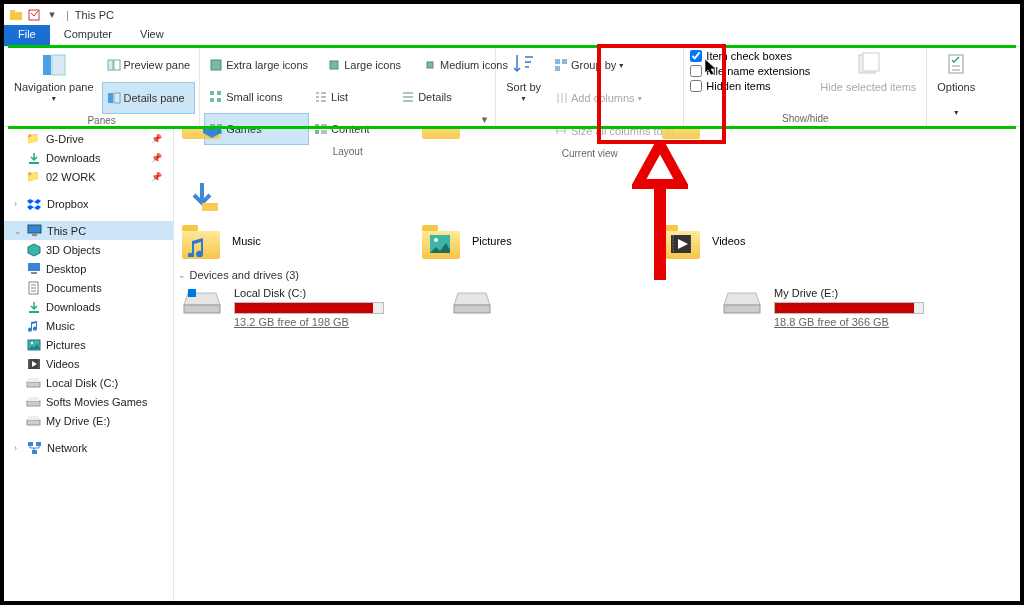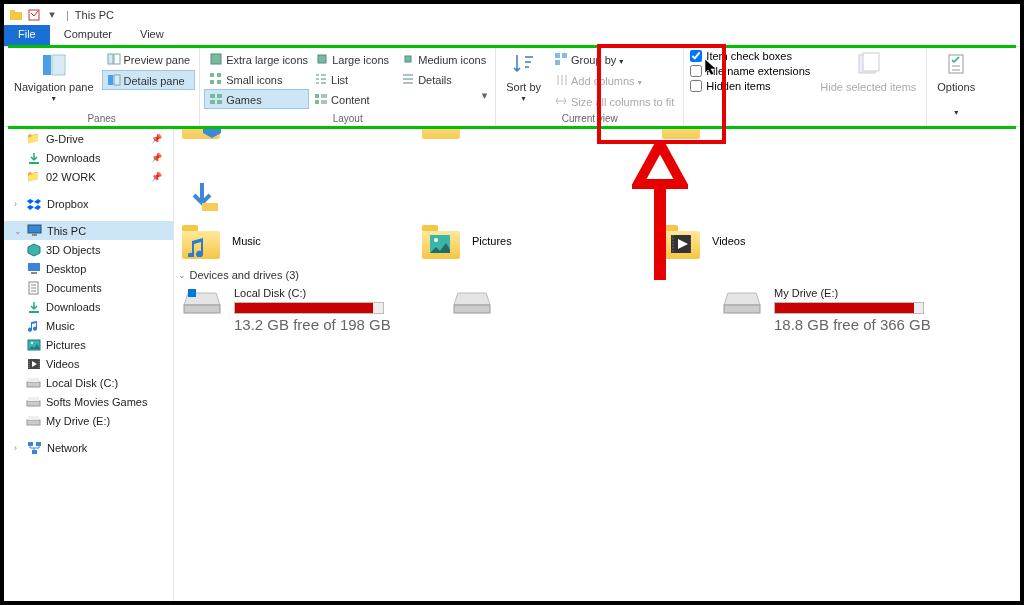--- a/index.html
+++ b/index.html
@@ -18,21 +18,21 @@
 .tab.file { background: #1a6fd4; color: #fff; }
 
 
 .annot-line { position: absolute; left: 4px; right: 4px; height: 0; border-top: 3px solid #00c000; z-index: 20; }
 
 
 .ribbon { height: 80px; display: flex; border-bottom: 1px solid #ddd; background: #fff; position: relative; }
 .group { display: flex; flex-direction: column; border-right: 1px solid #e5e5e5; padding: 2px 4px; }
 .group-body { flex: 1; display: flex; gap: 2px; align-items: flex-start; }
 .group-label { text-align: center; color: #666; font-size: 10px; padding-top: 1px; }
-.rbtn { display: flex; align-items: flex-end; gap: 3px; padding: 2px 4px; color: #333; border: 1px solid transparent; white-space: nowrap; }
+.rbtn { display: flex; align-items: center; gap: 3px; padding: 8px 4px; color: #333; border: 1px solid transparent; white-space: nowrap; }
 .rbtn.sel { background: #cde6f7; border-color: #9bc6e8; }
 .rbtn .ico { width: 14px; height: 14px; display:inline-block; }
 .vbtn { display: flex; flex-direction: column; align-items: center; justify-content: flex-start; padding: 2px 6px; color: #333; text-align: center; line-height: 1.1; gap: 2px; }
 .vbtn .bigico { width: 28px; height: 28px; }
 .chk { display: flex; align-items: center; gap: 4px; padding: 1px 2px; white-space: nowrap; }
 .chk input { width: 12px; height: 12px; }
 .col { display: flex; flex-direction: column; gap: 1px; }
 
 
 .main { display: flex; height: calc(605px - 8px - 21px - 22px - 80px); }
@@ -49,21 +49,21 @@
 .folder-base { width: 38px; height: 28px; background: linear-gradient(#ffe89a,#f6c646); border-radius: 2px; position: absolute; bottom: 0; }
 .folder-tab { width: 16px; height: 6px; background: #f6c646; position: absolute; top: 2px; left: 0; border-radius: 2px 2px 0 0; }
 .folder-overlay { position: absolute; right: 0; bottom: 0; width: 20px; height: 20px; }
 .drive-item { display: flex; align-items: flex-start; gap: 12px; width: 230px; }
 .drive-ico { width: 40px; height: 30px; }
 .drive-ico svg { display:block; }
 .drive-info { flex: 1; }
 .drive-name { color: #222; margin-bottom: 3px; }
 .drive-bar { width: 150px; height: 12px; border: 1px solid #bcbcbc; background: #eee; margin-bottom: 2px; }
 .drive-bar .fill { height: 100%; background: #c90000; }
-.drive-sub { color: #666; font-size: 15px; }
+.drive-sub { color: #666; font-size: 11px; text-decoration: underline; }
 
 
 .red-box { position: absolute; border: 4px solid #e60000; z-index: 30; pointer-events: none; }
 .red-arrow { position: absolute; z-index: 30; pointer-events: none; }
 .cursor { position: absolute; z-index: 40; pointer-events: none; }
 </style>
 </head>
 <body>
 
 <div class="titlebar">
@@ -119,21 +119,21 @@
               </svg></span>
             <span>Details pane</span>
           </div>
       </div>
     </div>
     <div class="group-label">Panes</div>
   </div>
 
   <div class="group" style="width:296px">
     <div class="group-body" style="flex-direction:column;gap:0;width:100%">
-      <div style="display:flex;gap:0;width:100%">
+      <div style="display:flex;gap:12px;width:100%">
         <div class="rbtn" style="width:106px">
             <span class="ico"><svg width="14" height="14">
                 <rect x="2" y="2" width="10" height="10" fill="#7b9" stroke="#588"></rect>
               </svg></span>
             <span>Extra large icons</span>
           </div>
         <div class="rbtn" style="width:88px">
             <span class="ico"><svg width="14" height="14">
                 <rect x="3" y="3" width="8" height="8" fill="#7b9" stroke="#588"></rect>
               </svg></span>
@@ -248,20 +248,21 @@
           </label>
       </div>
       <div class="vbtn" style="color:#aaa">
         <span class="bigico"><svg width="26" height="26">
               <rect x="4" y="4" width="16" height="18" fill="#eef" stroke="#ccc"></rect>
               <rect x="8" y="2" width="16" height="18" fill="#fff" stroke="#ccc"></rect>
             </svg></span>
         <span>Hide selected items</span>
       </div>
     </div>
+    <div class="group-label">Show/hide</div>
   </div>
 
   <div class="group" style="border-right:none">
     <div class="group-body">
       <div class="vbtn">
         <span class="bigico"><svg width="26" height="26">
               <rect x="6" y="4" width="14" height="18" fill="#fff" stroke="#999"></rect>
               <path d="M9 9l2 2 5-5" stroke="#2a8" fill="none" stroke-width="1.5"></path>
               <path d="M9 15h8M9 19h8" stroke="#999"></path>
             </svg></span>

